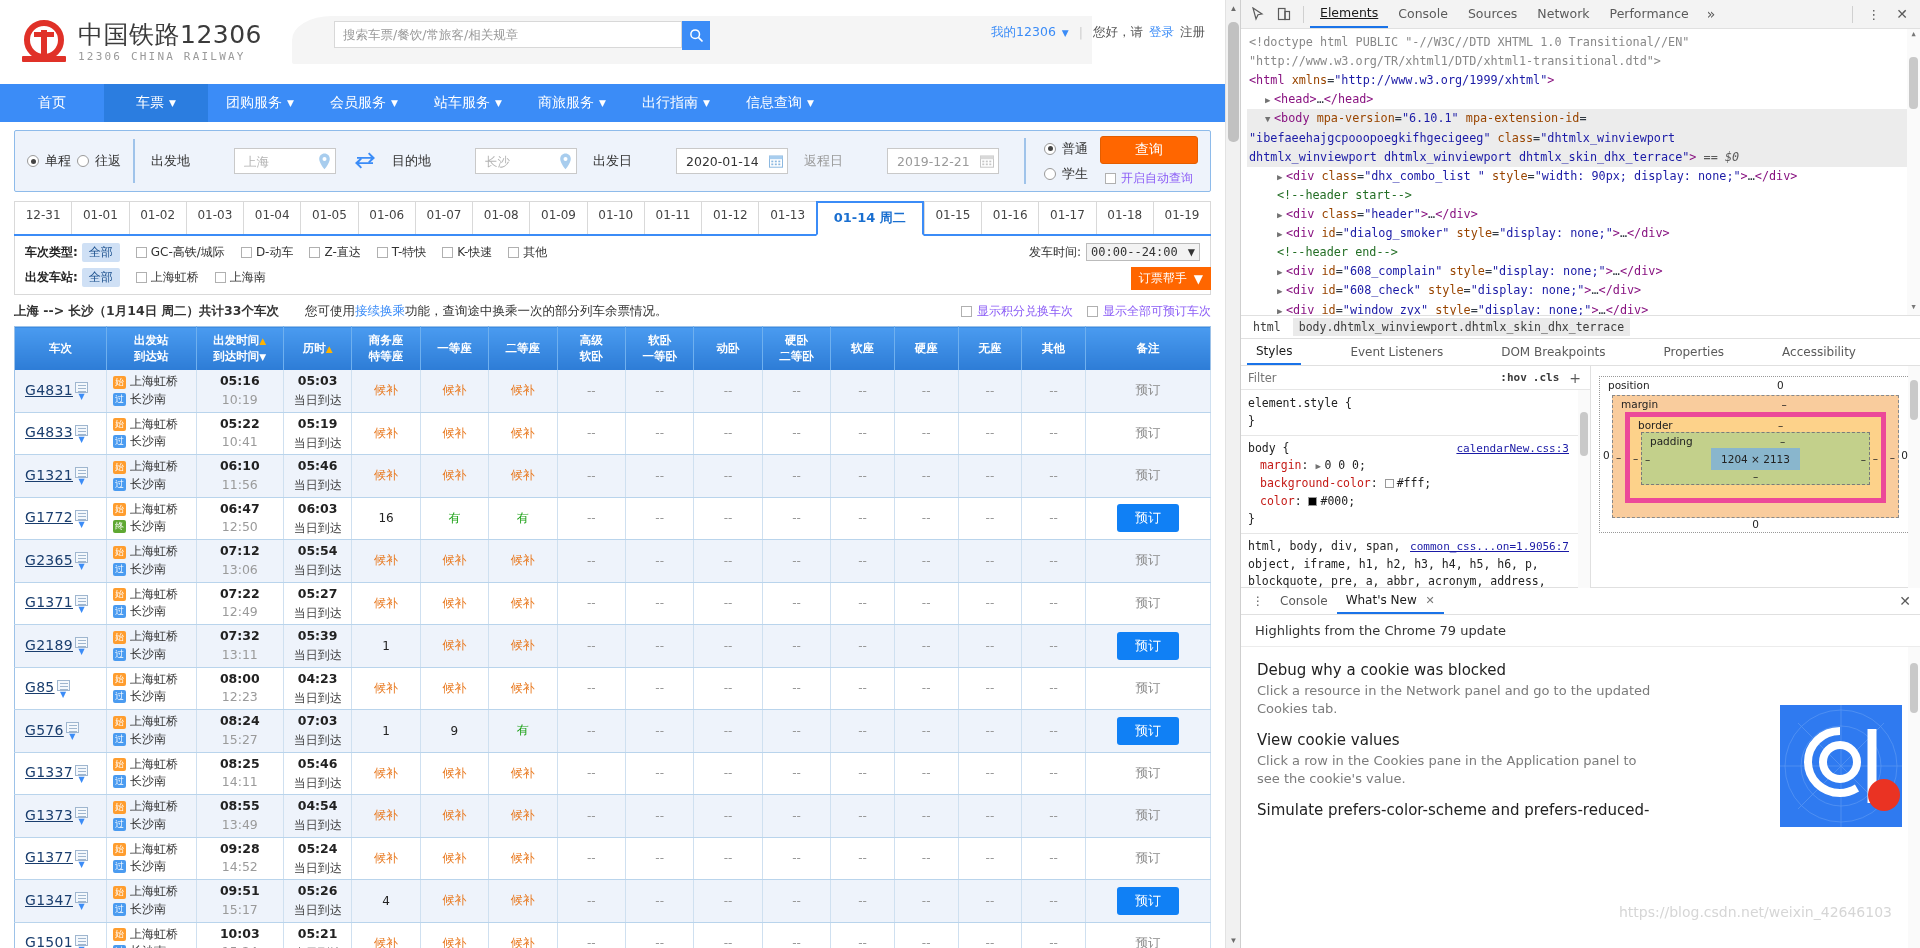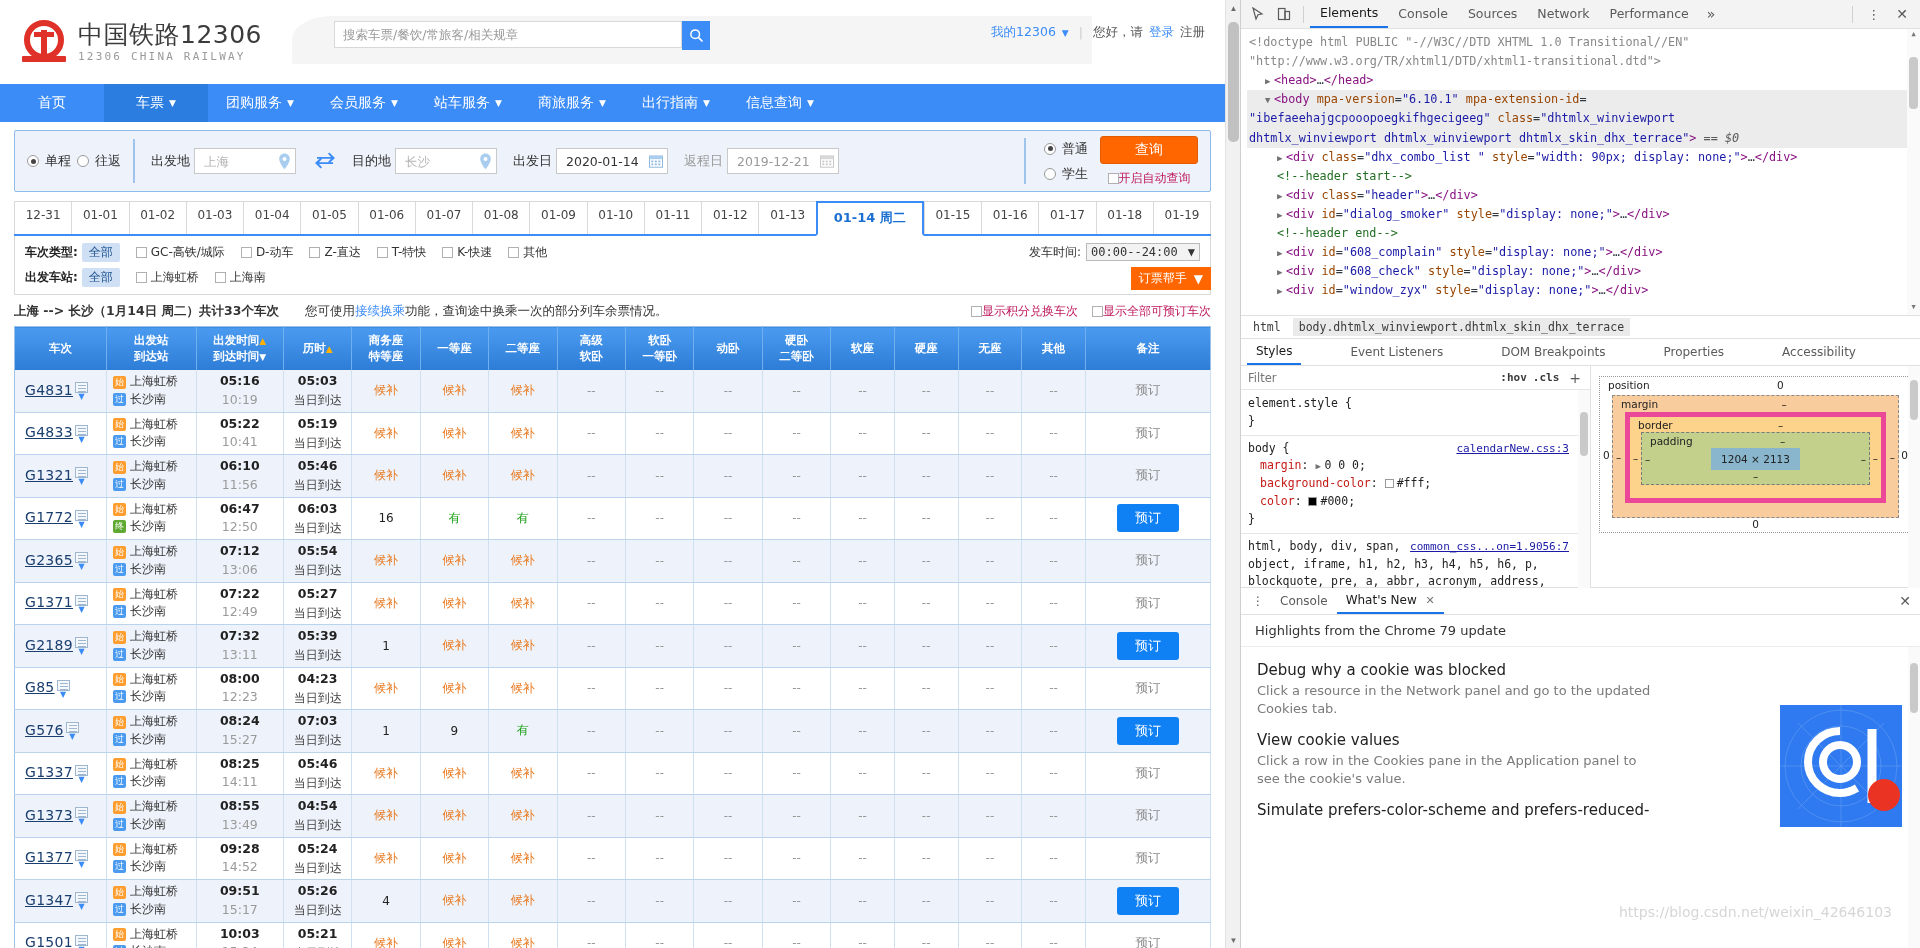--- a/index.html
+++ b/index.html
@@ -86,38 +86,38 @@
   .radio {
     width:12px; height:12px; border-radius:50%; border:1px solid #9a9a9a; background:#fff; display:inline-block; position:relative;
   }
   .radio.on:after{ content:""; position:absolute; left:2.5px; top:2.5px; width:5px; height:5px; border-radius:50%; background:#444; }
   .fld { display:flex; align-items:center; gap:4px; margin-left: 16px; font-size:13px; color:#333;
     font-family:"DejaVu Sans", sans-serif;}
   .fld label { white-space:nowrap; }
   .fld.dim label { color:#9a9a9a; }
   .txtbox {
     width: 102px; height: 26px; border:1px solid #c9c9c9; background:#fff; display:flex; align-items:center;
-    padding: 0 4px 0 7px; position:relative;
+    padding: 0 4px 0 7px; position:relative;margin-left:40px;
   }
   .txtbox input { border:none; outline:none; width:100%; font-size:12.5px; color:#333; background:transparent;
     font-family:"DejaVu Sans", sans-serif;}
   .txtbox input::placeholder{ color:#b5b5b5; }
   .txtbox.wide { width: 112px; }
   .pin { width:13px; height:17px; flex:0 0 13px; }
   .cal { width:14px; height:14px; flex:0 0 14px; }
   .swap-btn { margin-left:18px; width:22px; height:20px; cursor:pointer; display:flex; align-items:center; }
   .right-grp { margin-left:auto; display:flex; align-items:center; height:46px; padding-left:18px; border-left:2px solid #9fc3ea; gap:12px;}
   .rg-radios { display:flex; flex-direction:column; gap:7px; }
   .rg-actions { display:flex; flex-direction:column; gap:6px; align-items:center; }
   .btn-query {
     width: 98px; height: 28px; background:#f60; border:1px solid #e35d00; color:#fff; font-size:14px;
     border-radius:3px; cursor:pointer; font-family:"DejaVu Sans", sans-serif;
   }
   .chk { width:11px; height:11px; border:1px solid #b0b0b0; background:#fff; display:inline-block; }
-  .auto-row { display:flex; align-items:center; font-size:12px; color:#be185d; cursor:pointer;
+  .auto-row { display:flex; align-items:center; gap:5px; font-size:12px; color:#8b5cf6; cursor:pointer;
     font-family:"DejaVu Sans", sans-serif;}
 
   
   .date-strip { margin: 9px 14px 0 14px; display:flex; border-bottom:2px solid #3b8cf7; }
   .date-tab {
     flex:1 1 0; text-align:center; font-size: 12px; color:#444; padding: 6px 0 7px;
     border:1px solid #d9d9d9; border-bottom:none; border-right:none; background:#fff; cursor:pointer;
     font-family:"DejaVu Sans", sans-serif; white-space:nowrap;
   }
   .date-tab:last-child{ border-right:1px solid #d9d9d9; }
@@ -213,21 +213,21 @@
   .page-sb .arr.top { top:0; }
   .page-sb .arr.bot { bottom:0; }
 
   
   #devtools { width: 680px; height:948px; background:#fff; border-left:1px solid #cfcfcf; display:flex; flex-direction:column;
     font-family:"DejaVu Sans", sans-serif; }
   .dt-toolbar { height: 29px; display:flex; align-items:center; border-bottom:1px solid #e0e0e0; background:#f3f3f3; padding: 0 4px; }
   .dt-icobtn { width:26px; height:24px; display:flex; align-items:center; justify-content:center; cursor:pointer; }
   .dt-divider { width:1px; height:17px; background:#d0d0d0; margin: 0 6px; }
   .dt-tab { font-size: 12.5px; color:#5a5a5a; padding: 5px 10px 6px; cursor:pointer; white-space:nowrap; }
-  .dt-tab.active { color:#1a1a1a; border-bottom:2px solid #1a73e8; }
+  .dt-tab.active { color:#1a1a1a; border-bottom:2px solid #1a73e8;text-decoration:underline; }
   .dt-more { font-size:14px; color:#5a5a5a; padding: 0 8px; cursor:pointer; }
   .dt-right { margin-left:auto; display:flex; align-items:center; }
   .dt-kebab { padding: 0 8px; cursor:pointer; color:#5a5a5a; font-size:13px; letter-spacing:0; }
   .dt-close { padding: 0 8px; cursor:pointer; color:#5a5a5a; font-size:14px; }
 
   .dom-pane { position:relative; height: 286px; overflow:hidden; padding: 4px 0 0 6px;
     font-family:"DejaVu Sans Mono", monospace; font-size: 11.8px; line-height: 1.62; color:#333; }
   .dom-pane .ln { white-space: nowrap; padding-left: 2px; }
   .dom-pane .ln.ind1 { padding-left: 18px; }
   .dom-pane .ln.ind2 { padding-left: 30px; }
@@ -1173,20 +1173,21 @@
       <div class="dt-right">
         <div class="dt-divider"></div>
         <div class="dt-kebab">⋮</div>
         <div class="dt-close">✕</div>
       </div>
     </div>
 
     <div class="dom-pane" id="dompane">
       <div class="ln ind0"><span class="gr">&lt;!doctype html PUBLIC "-//W3C//DTD XHTML 1.0 Transitional//EN"</span></div>
         <div class="ln ind0"><span class="gr">  "http://www.w3.org/TR/xhtml1/DTD/xhtml1-transitional.dtd"&gt;</span></div>
+        <div class="ln ind0"><span class="tg">&lt;html </span><span class="at">xmlns</span><span class="pn">=</span><span class="av">"http://www.w3.org/1999/xhtml"</span><span class="tg">&gt;</span></div>
         <div class="ln ind1"><span class="tri">▶</span><span class="tg">&lt;head&gt;</span><span class="pn">…</span><span class="tg">&lt;/head&gt;</span></div>
         <div class="ln ind1 sel-line"><span class="tri">▼</span><span class="tg">&lt;body </span><span class="at">mpa-version</span><span class="pn">=</span><span class="av">"6.10.1"</span><span class="at"> mpa-extension-id</span><span class="pn">=</span></div>
         <div class="ln ind0 sel-line"><span class="av">"ibefaeehajgcpooopoegkifhgecigeeg"</span><span class="at"> class</span><span class="pn">=</span><span class="av">"dhtmlx_winviewport</span></div>
         <div class="ln ind0 sel-line"><span class="av">dhtmlx_winviewport  dhtmlx_winviewport dhtmlx_skin_dhx_terrace"</span><span class="tg">&gt;</span><span class="dollar"> == $0</span></div>
         <div class="ln ind2"><span class="tri">▶</span><span class="tg">&lt;div </span><span class="at">class</span><span class="pn">=</span><span class="av">"dhx_combo_list "</span><span class="at"> style</span><span class="pn">=</span><span class="av">"width: 90px; display: none;"</span><span class="tg">&gt;</span><span class="pn">…</span><span class="tg">&lt;/div&gt;</span></div>
         <div class="ln ind2"><span class="cm">&lt;!--header start--&gt;</span></div>
         <div class="ln ind2"><span class="tri">▶</span><span class="tg">&lt;div </span><span class="at">class</span><span class="pn">=</span><span class="av">"header"</span><span class="tg">&gt;</span><span class="pn">…</span><span class="tg">&lt;/div&gt;</span></div>
         <div class="ln ind2"><span class="tri">▶</span><span class="tg">&lt;div </span><span class="at">id</span><span class="pn">=</span><span class="av">"dialog_smoker"</span><span class="at"> style</span><span class="pn">=</span><span class="av">"display: none;"</span><span class="tg">&gt;</span><span class="pn">…</span><span class="tg">&lt;/div&gt;</span></div>
         <div class="ln ind2"><span class="cm">&lt;!--header end--&gt;</span></div>
         <div class="ln ind2"><span class="tri">▶</span><span class="tg">&lt;div </span><span class="at">id</span><span class="pn">=</span><span class="av">"608_complain"</span><span class="at"> style</span><span class="pn">=</span><span class="av">"display: none;"</span><span class="tg">&gt;</span><span class="pn">…</span><span class="tg">&lt;/div&gt;</span></div>

